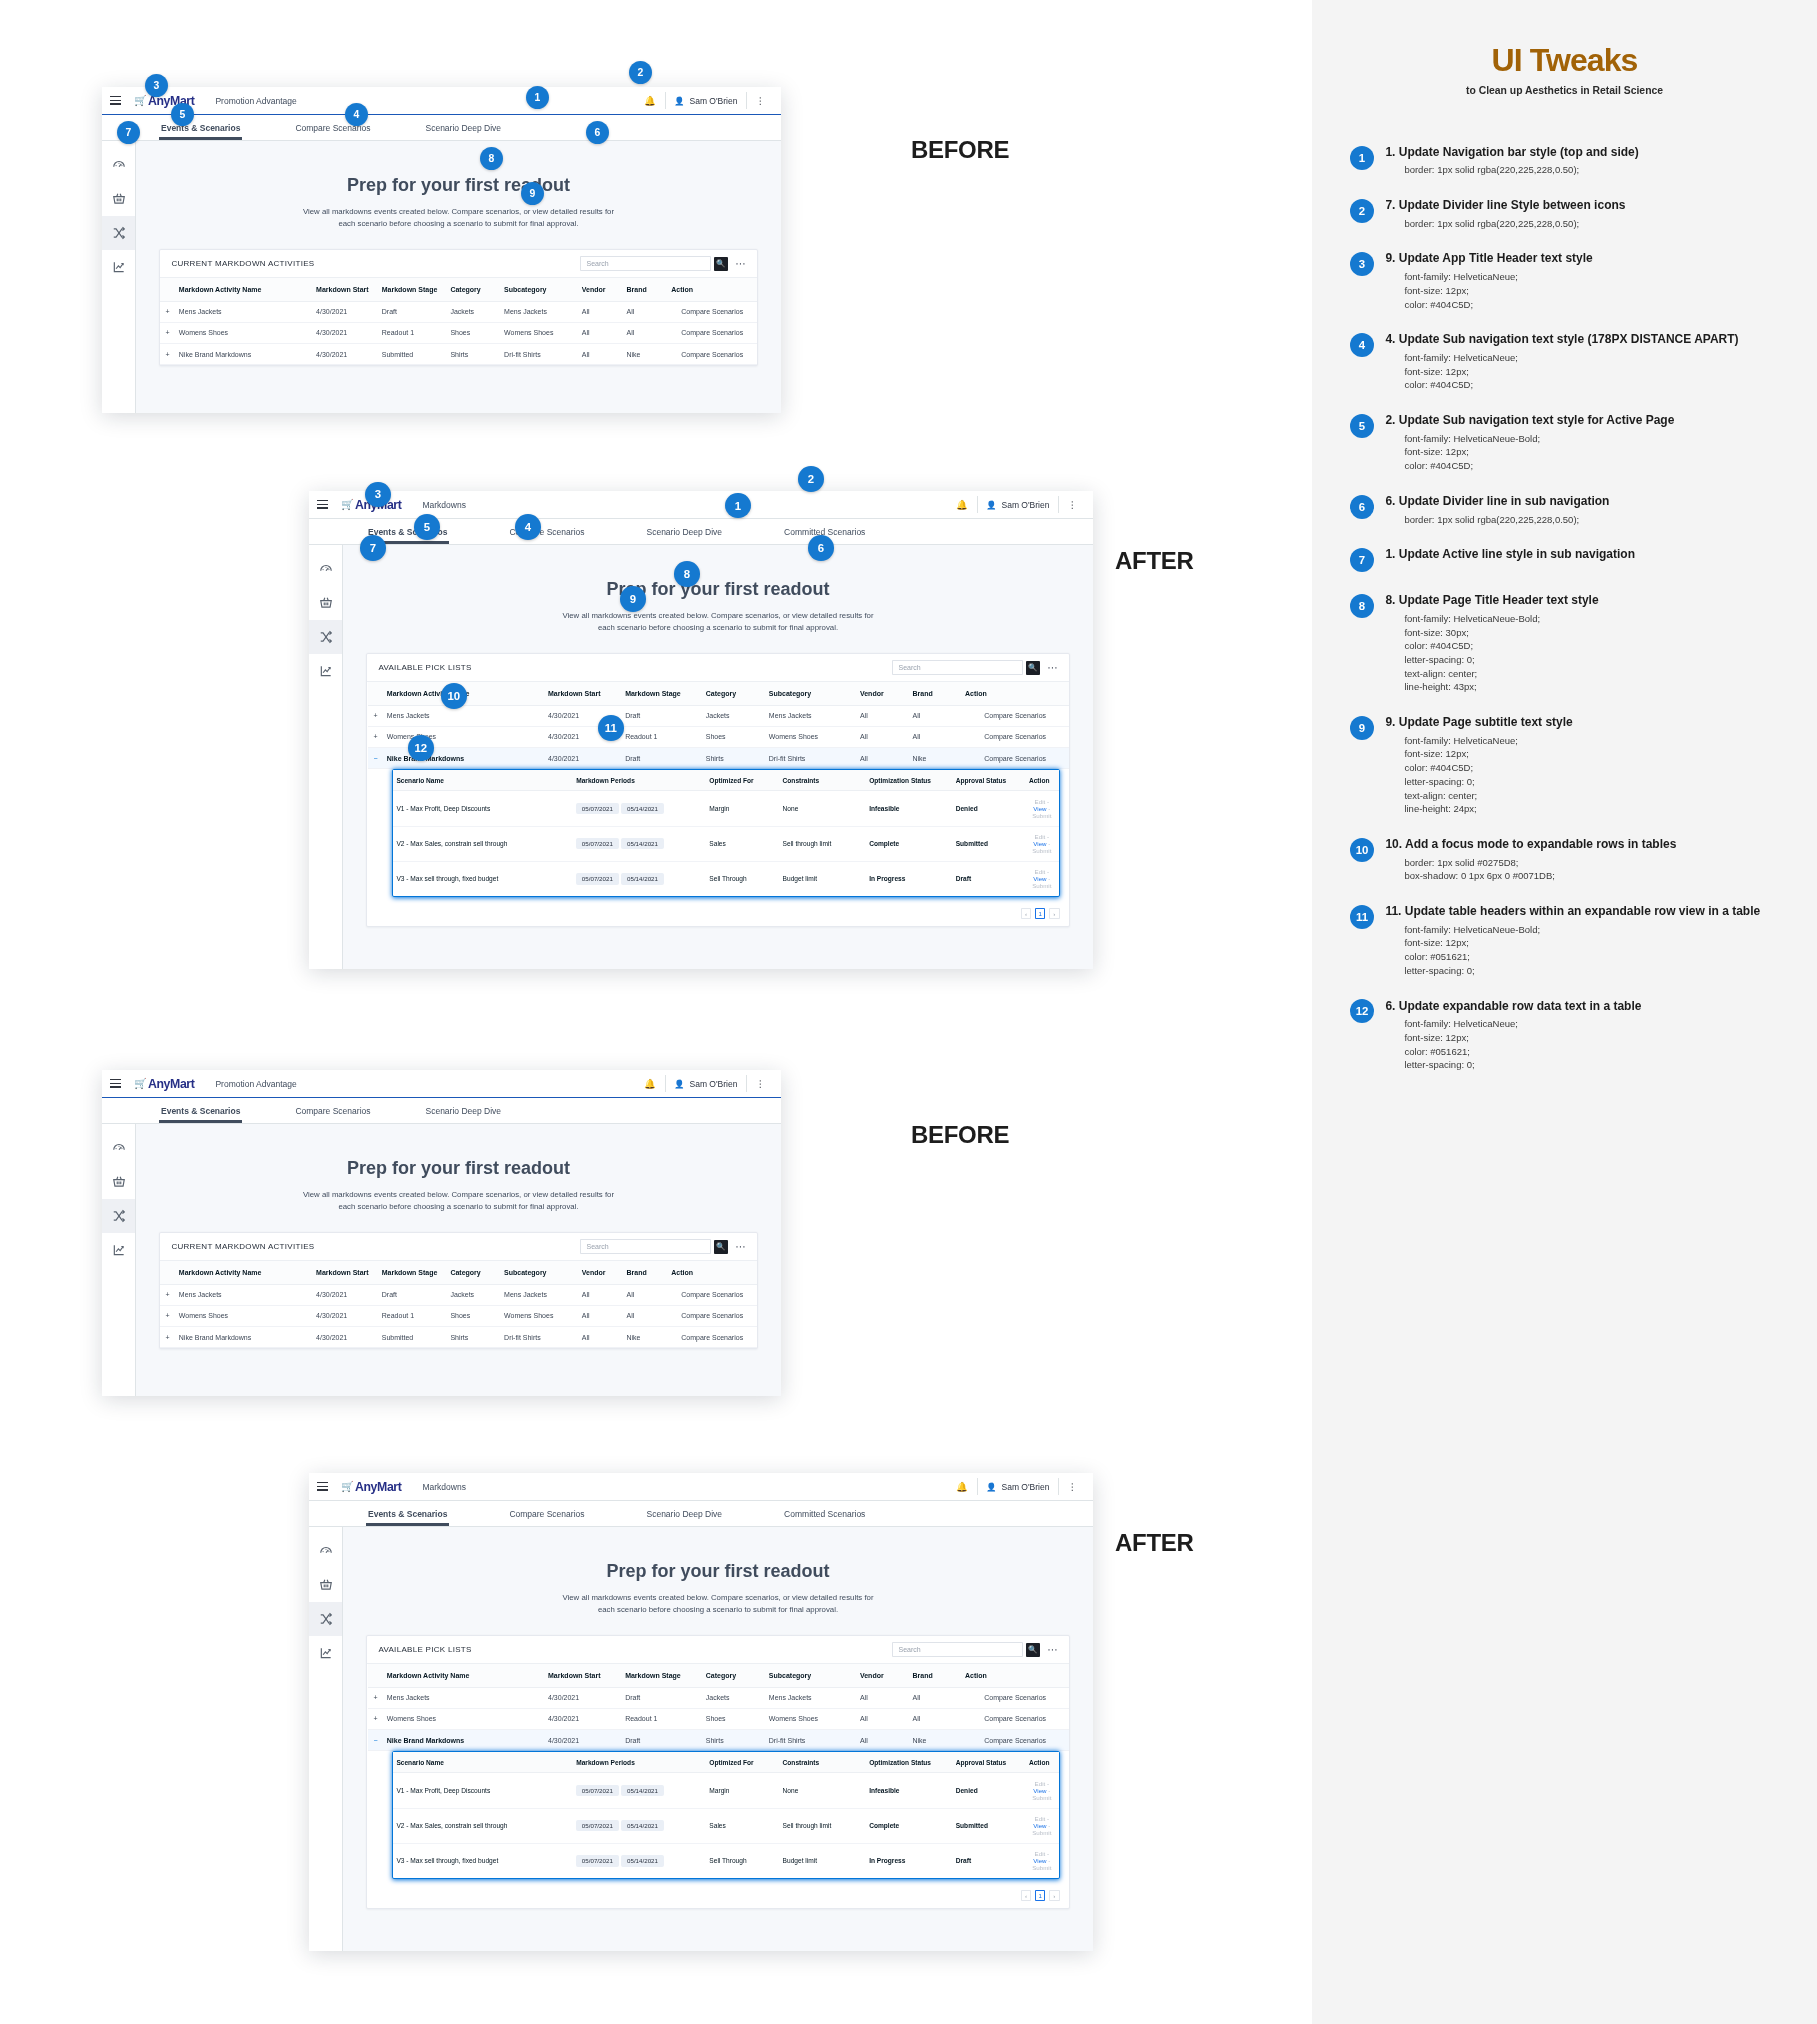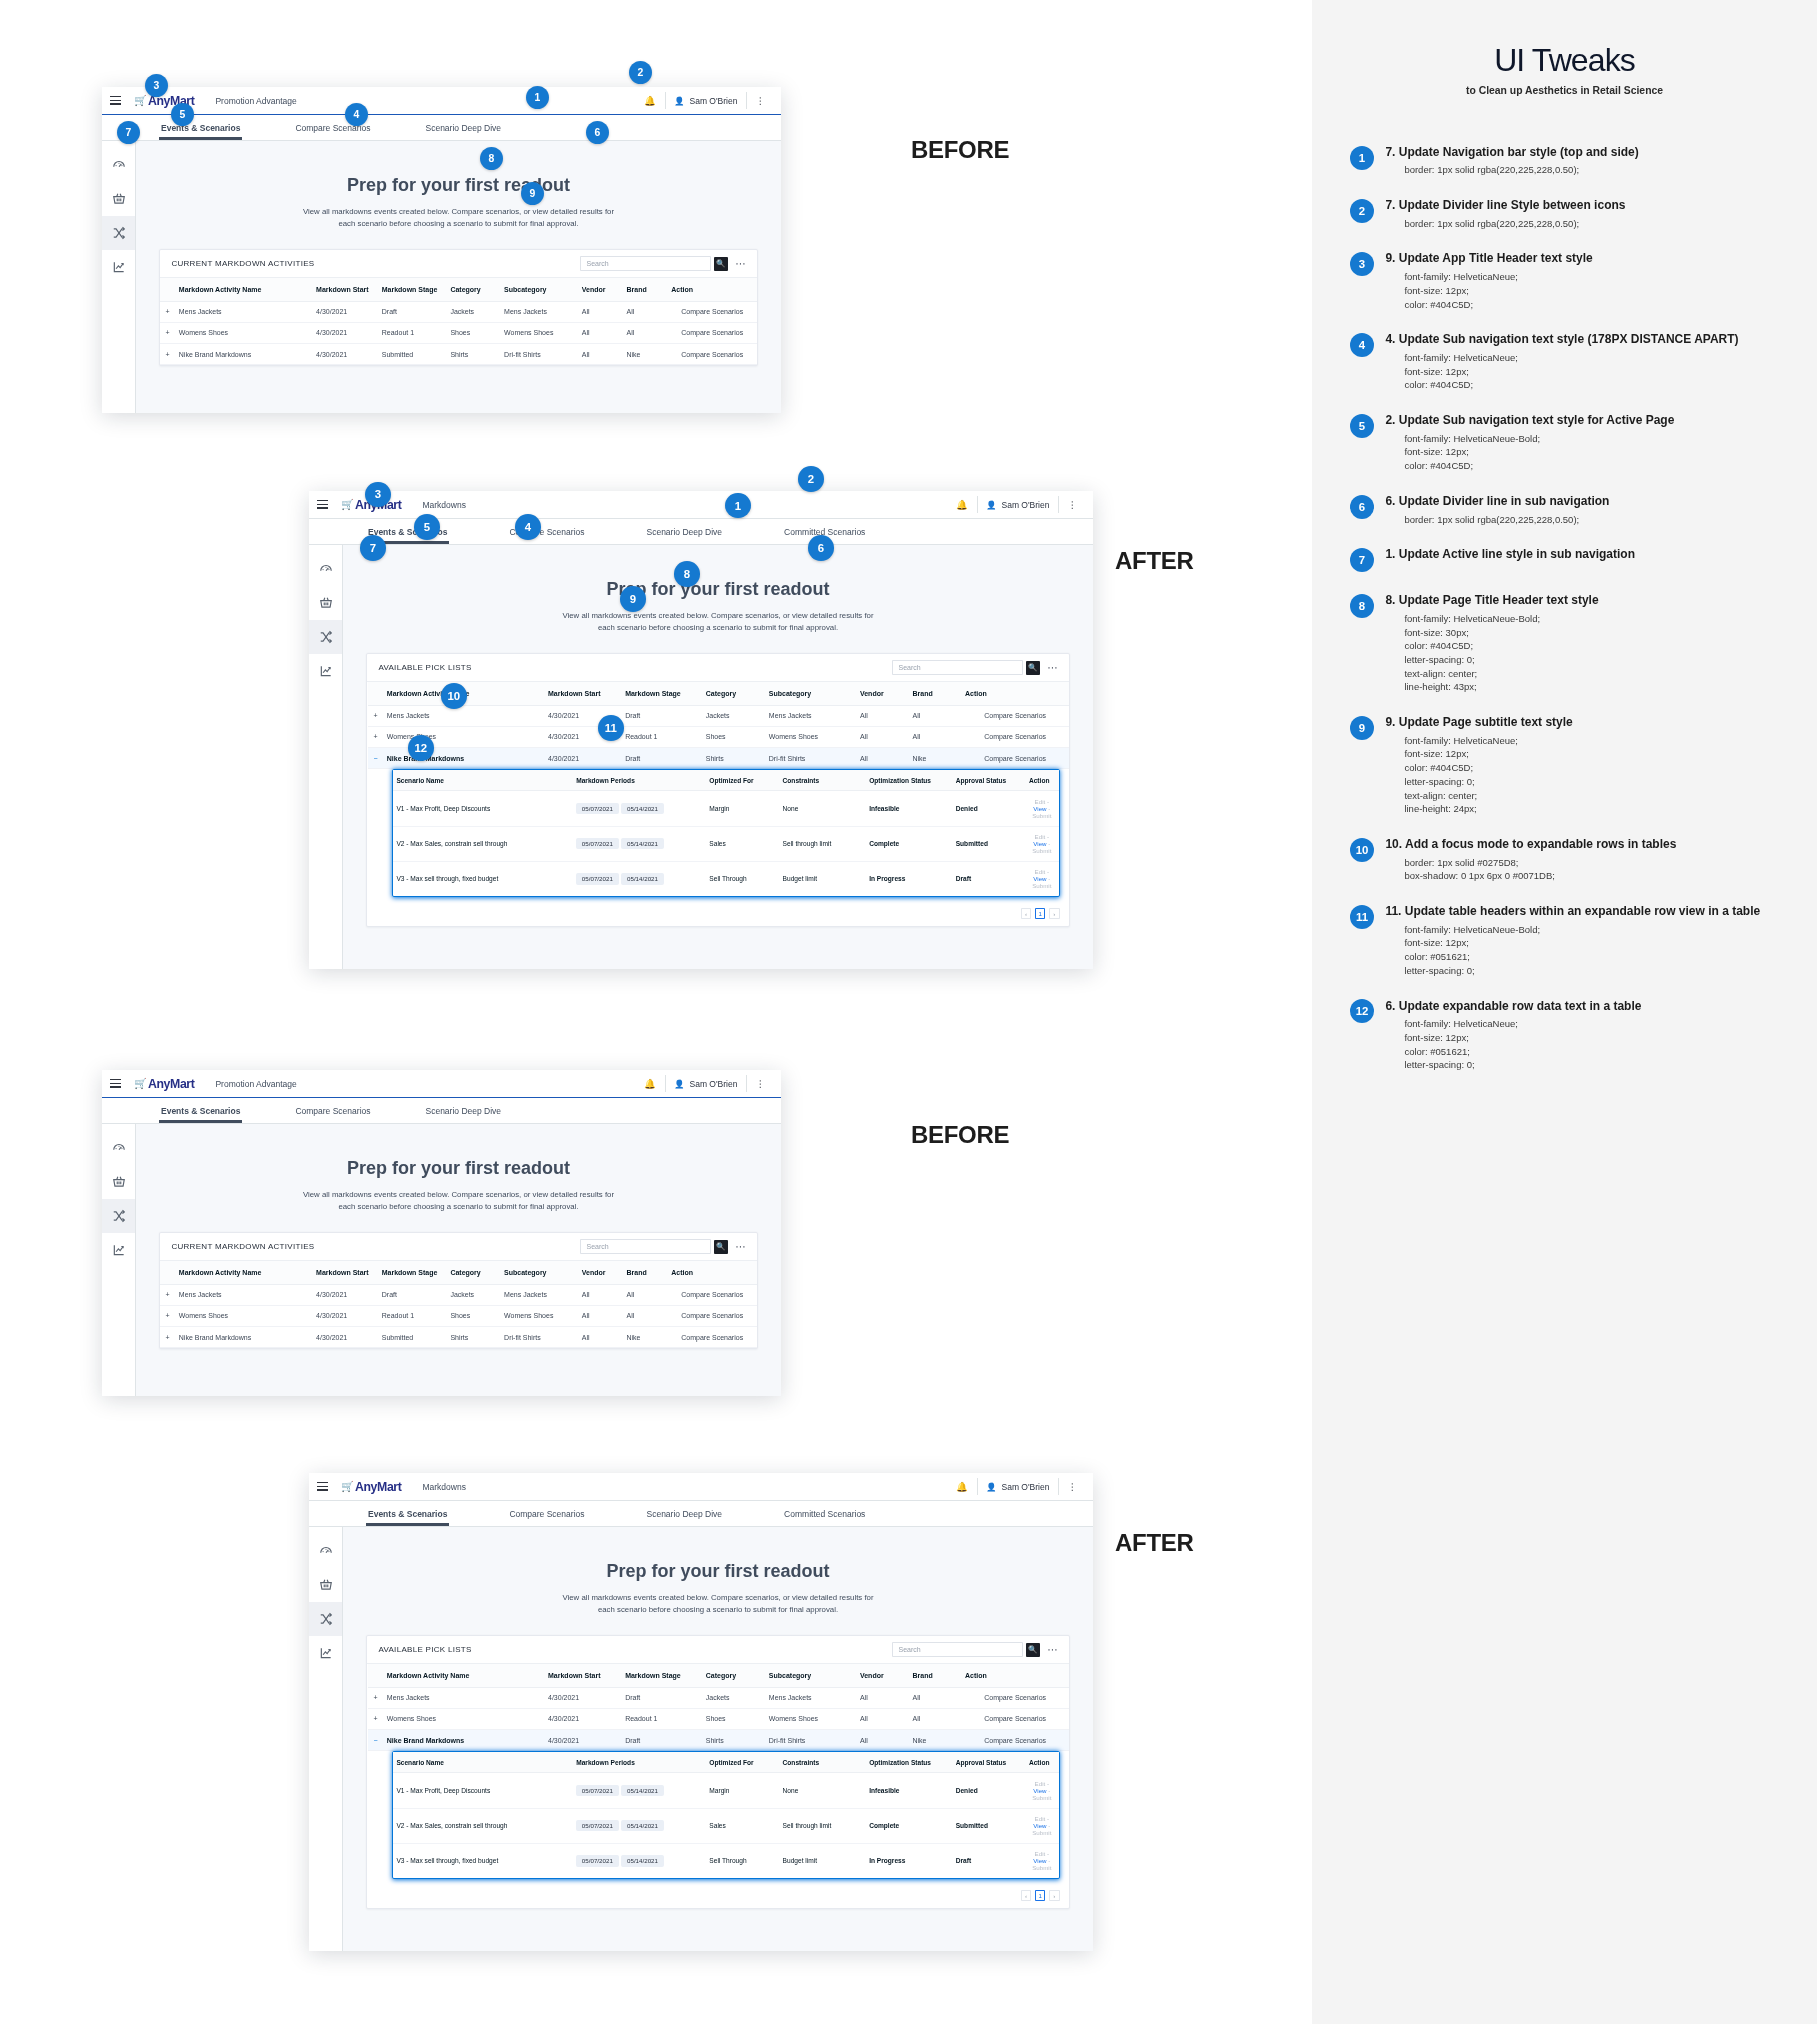--- a/index.html
+++ b/index.html
@@ -11,21 +11,21 @@
     overflow:hidden;
   }
 
   
   #spec-panel{
     position:absolute; left:1312px; top:0; width:505px; height:2024px;
     background:#f4f4f4;
   }
   #spec-title{
     text-align:center; margin-top:42px;
-    font-size:32px; font-weight:normal; color:#0f172a; letter-spacing:-0.9px;
+    font-size:32px; font-weight:bold; color:#a16207; letter-spacing:-0.9px;
   }
   #spec-sub{
     text-align:center; margin-top:5.7px;
     font-size:10.4px; font-weight:bold; color:#2b2b2b;
   }
   #spec-list{ margin-top:49px; padding-left:38px; padding-right:13.2px;}
   .spec-item{ display:flex; margin-bottom:21px; }
   .spec-badge{
     flex:0 0 auto; width:24px; height:24px; border-radius:50%;
     background:#1579d0; color:#fff; font-size:11.4px; font-weight:bold;
@@ -187,21 +187,21 @@
 </head>
 <body>
 
 <div id="spec-panel">
   <div id="spec-title">UI Tweaks</div>
   <div id="spec-sub">to Clean up Aesthetics in Retail Science</div>
   <div id="spec-list">
       <div class="spec-item">
         <div class="spec-badge">1</div>
         <div class="spec-body">
-          <div class="spec-head">7. Update Navigation bar style (top and side)</div>
+          <div class="spec-head">1. Update Navigation bar style (top and side)</div>
           <div class="spec-props">
             <div class="spec-prop">border: 1px solid rgba(220,225,228,0.50);</div>
           </div>
         </div>
       </div>
       <div class="spec-item">
         <div class="spec-badge">2</div>
         <div class="spec-body">
           <div class="spec-head">7. Update Divider line Style between icons</div>
           <div class="spec-props">

